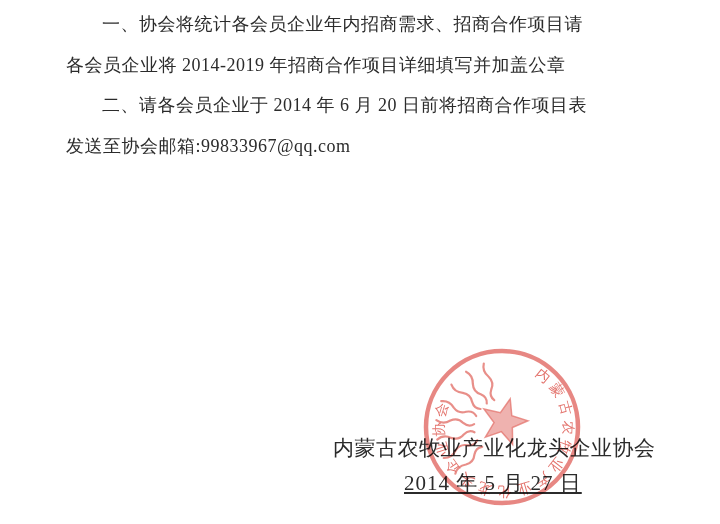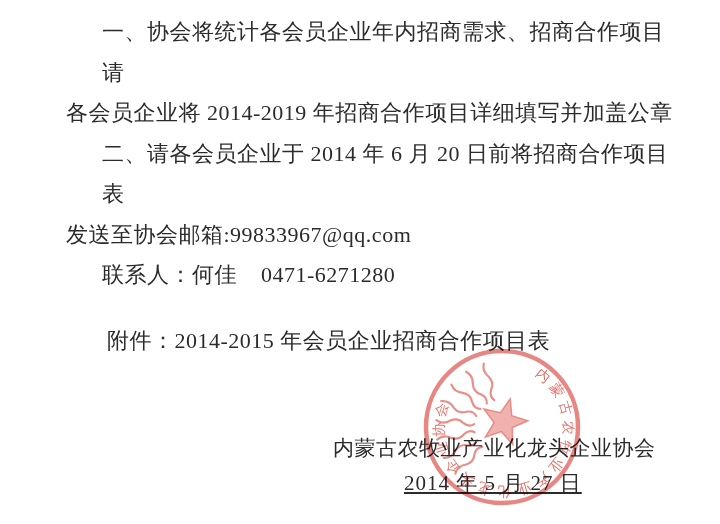--- a/index.html
+++ b/index.html
@@ -11,22 +11,22 @@
   .page{
     position:relative;
     width:720px;height:524px;
     background:var(--page-bg);
     overflow:hidden;
     font-family:"Liberation Serif","DejaVu Serif",serif;
     color:var(--text-color);
   }
   .body-text{
     position:absolute;
-    left:66px;top:12px;width:614px;
-    font-size:22px;
+    left:66px;top:4px;width:614px;
+    font-size:18px;
     line-height:40.5px;
     letter-spacing:0.5px;
   }
   .line{white-space:pre-wrap;}
   .indent{padding-left:36px;}
   .attachment{margin-top:25px;padding-left:41px;}
   .sig-org{
     position:absolute;left:333px;top:434px;
     font-size:21px;letter-spacing:0.5px;
     white-space:pre;
@@ -55,22 +55,20 @@
 </head>
 <body>
 
 <div class="page">
 
   <div class="body-text">
     <div class="line indent">一、协会将统计各会员企业年内招商需求、招商合作项目请</div>
     <div class="line">各会员企业将 2014-2019 年招商合作项目详细填写并加盖公章</div>
     <div class="line indent">二、请各会员企业于 2014 年 6 月 20 日前将招商合作项目表</div>
     <div class="line">发送至协会邮箱:99833967@qq.com</div>
-    <div class="line indent">联系人：何佳    0471-6271280</div>
-    <div class="line attachment">附件：2014-2015 年会员企业招商合作项目表</div>
   </div>
 
   <div class="sig-org">内蒙古农牧业产业化龙头企业协会</div>
   <div class="sig-date">2014 年 5 月 27 日</div>
 
   <div class="seal">
     <svg viewBox="0 0 164 164" xmlns="http://www.w3.org/2000/svg">
 
       <circle cx="84" cy="82" r="76" fill="none" stroke="currentColor" stroke-width="4.5" opacity="0.85"></circle>
 

